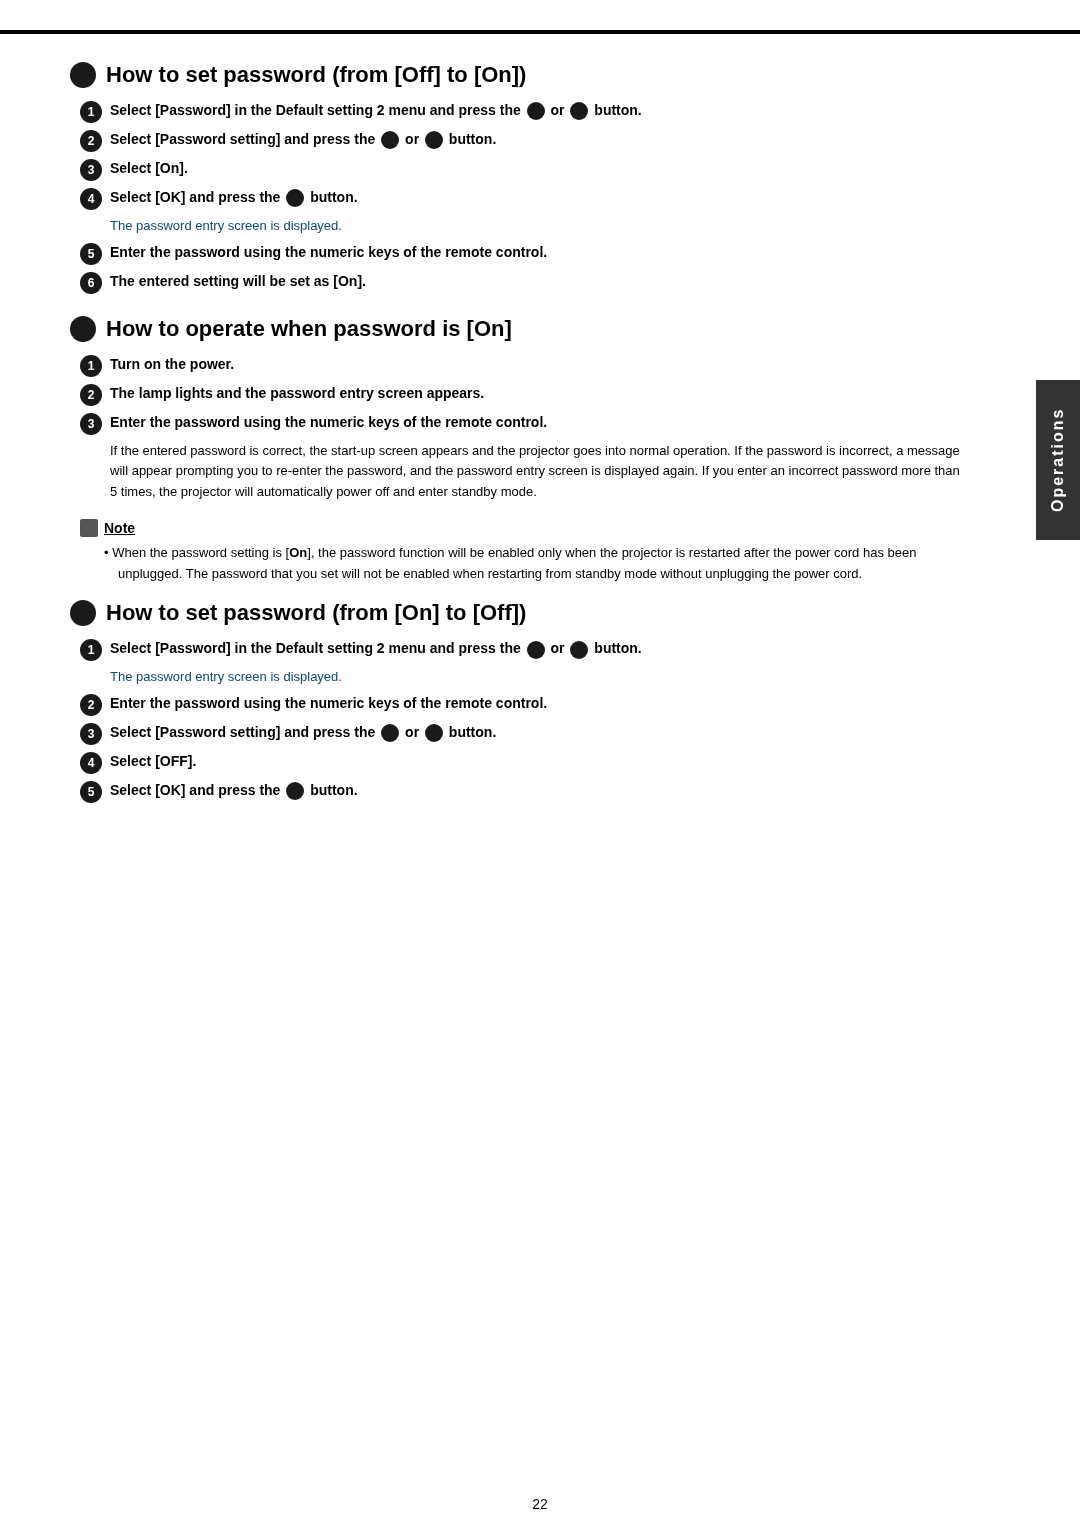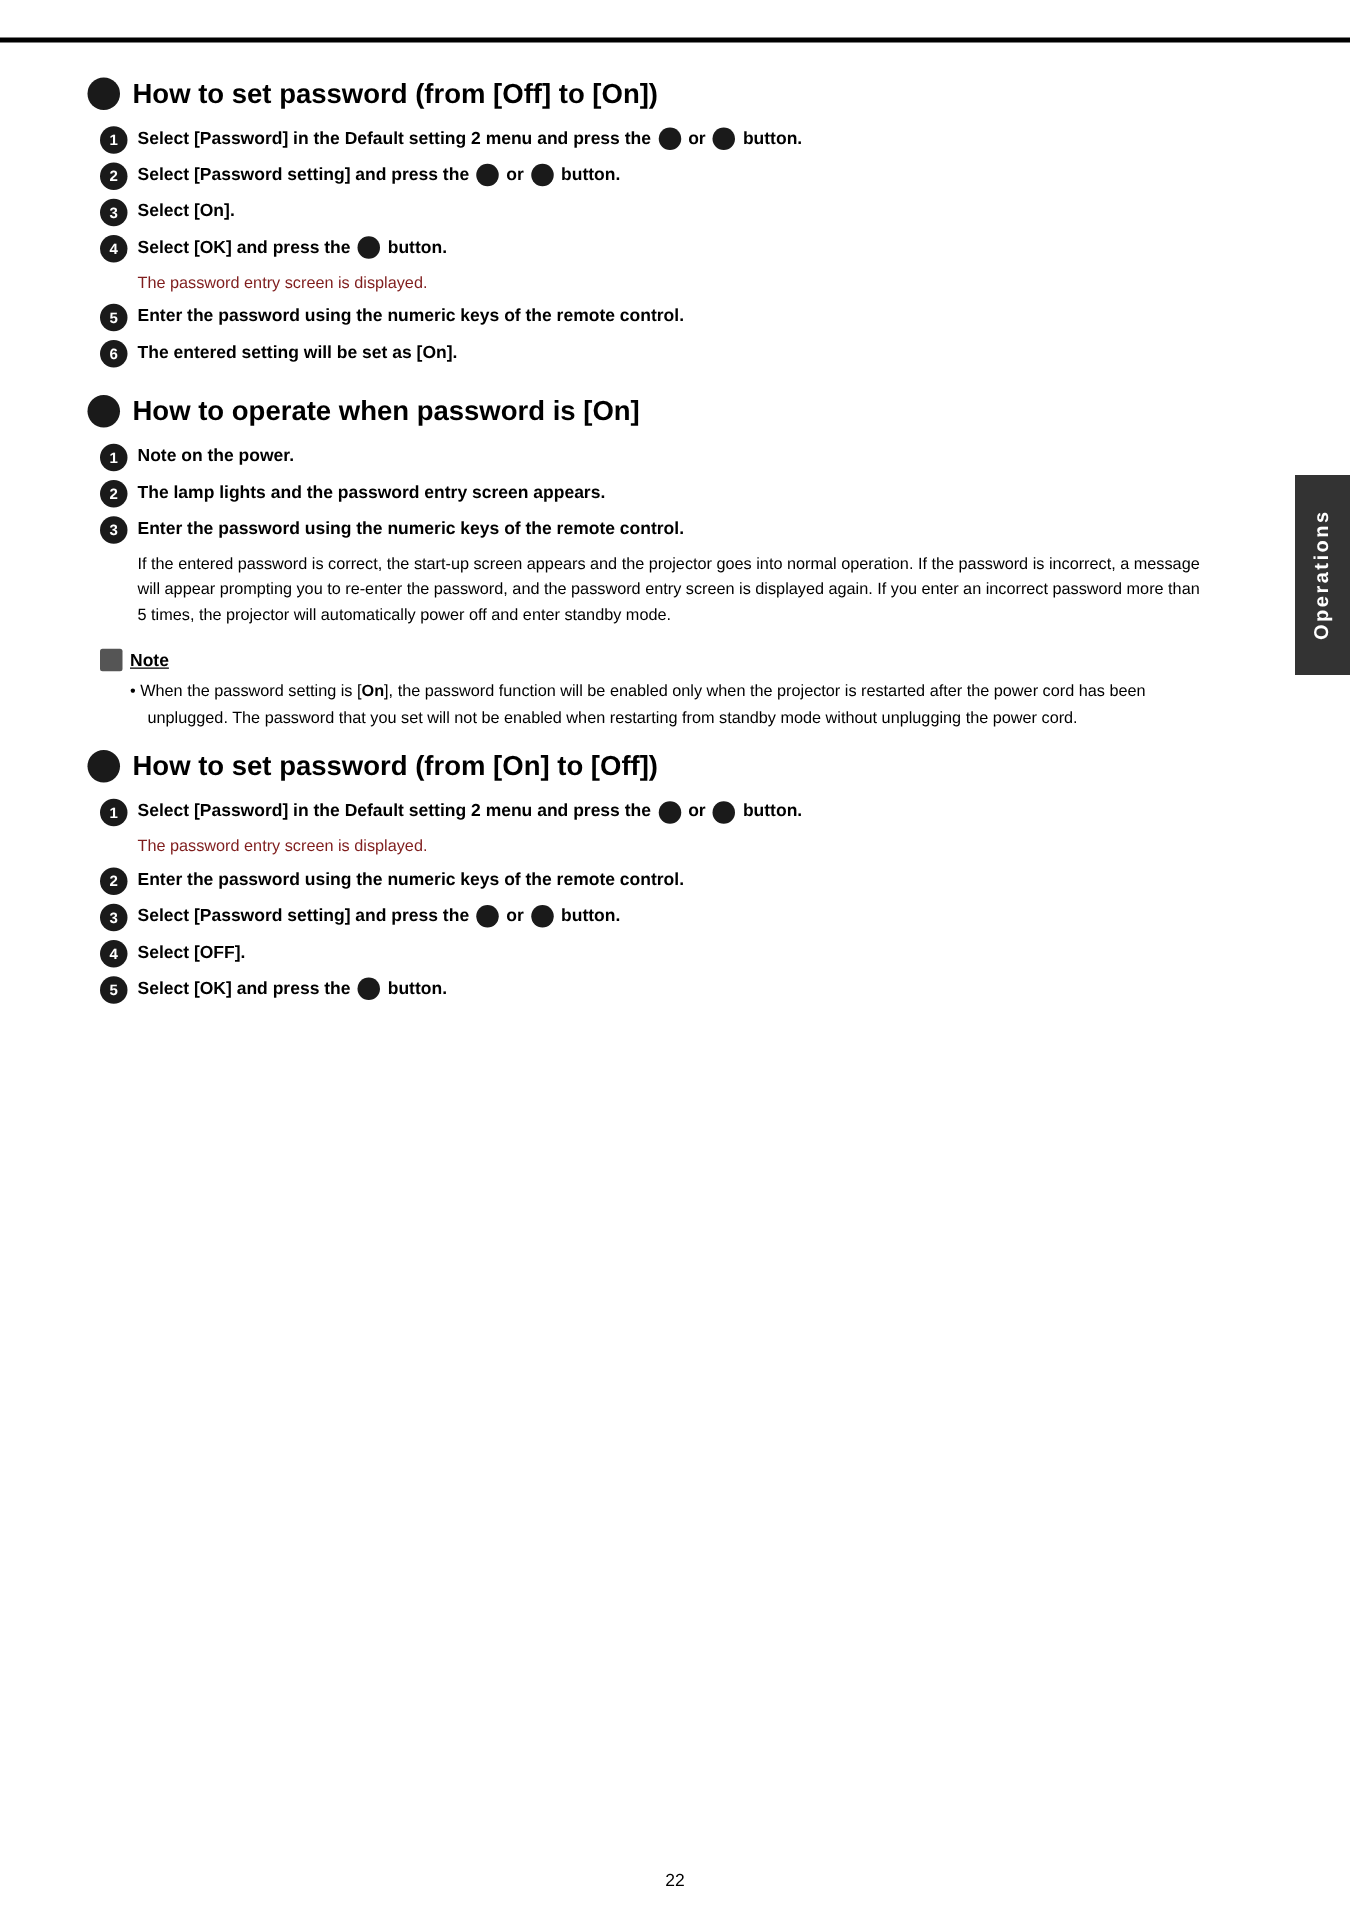--- a/index.html
+++ b/index.html
@@ -104,21 +104,21 @@
 
     .step-text {
       font-size: 14px;
       font-weight: bold;
       line-height: 1.5;
     }
 
     .step-sub {
       font-size: 13px;
       font-weight: normal;
-      color: #7f1d1d;
+      color: #0c4a6e;
       padding-left: 40px;
       margin-bottom: 6px;
       line-height: 1.5;
     }
 
     .icon-circle-enter {
       display: inline-block;
       width: 18px;
       height: 18px;
       background: #1a1a1a;
@@ -261,21 +261,21 @@
       <div class="step-text">The entered setting will be set as [On].</div>
     </div>
 
     <div class="section-header" style="margin-top:22px;">
       <div class="section-bullet"></div>
       <span class="section-title">How to operate when password is [On]</span>
     </div>
 
     <div class="step">
       <div class="step-number">1</div>
-      <div class="step-text">Note on the power.</div>
+      <div class="step-text">Turn on the power.</div>
     </div>
 
     <div class="step">
       <div class="step-number">2</div>
       <div class="step-text">The lamp lights and the password entry screen appears.</div>
     </div>
 
     <div class="step">
       <div class="step-number">3</div>
       <div class="step-text">Enter the password using the numeric keys of the remote control.</div>

